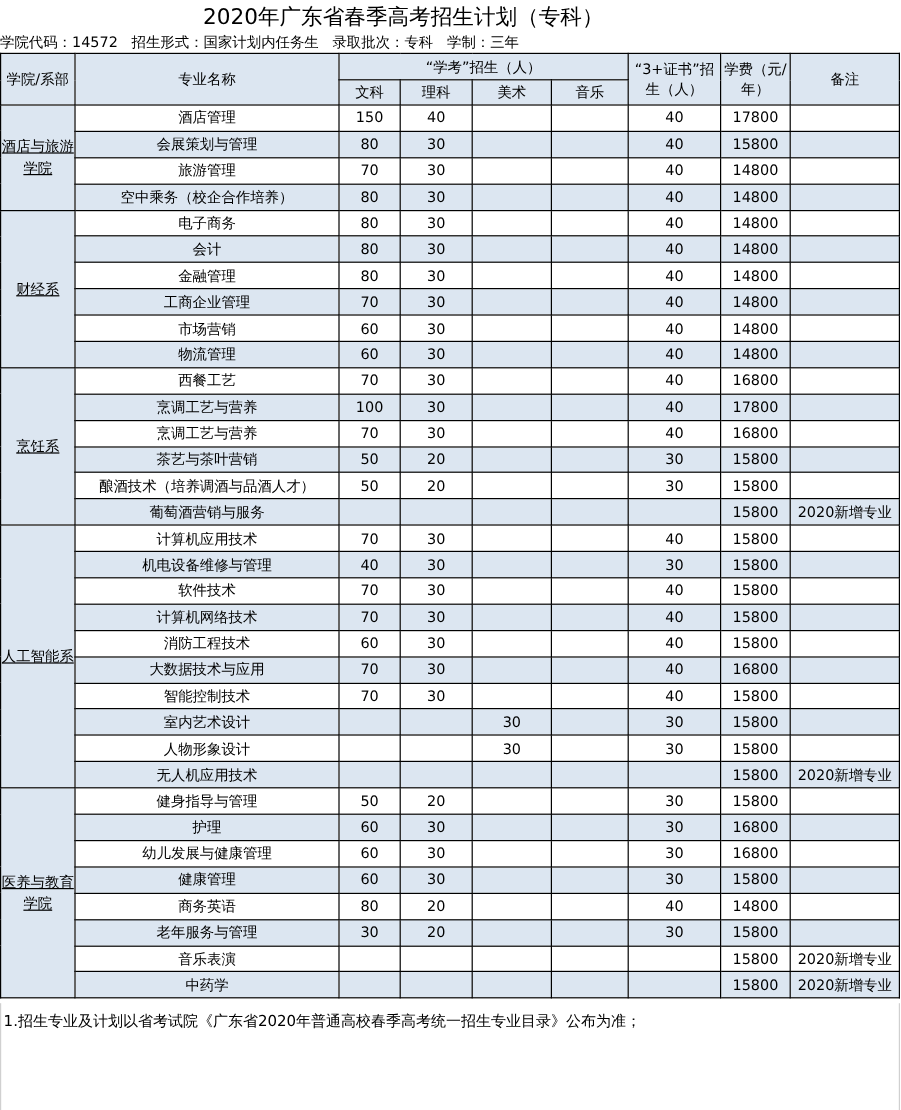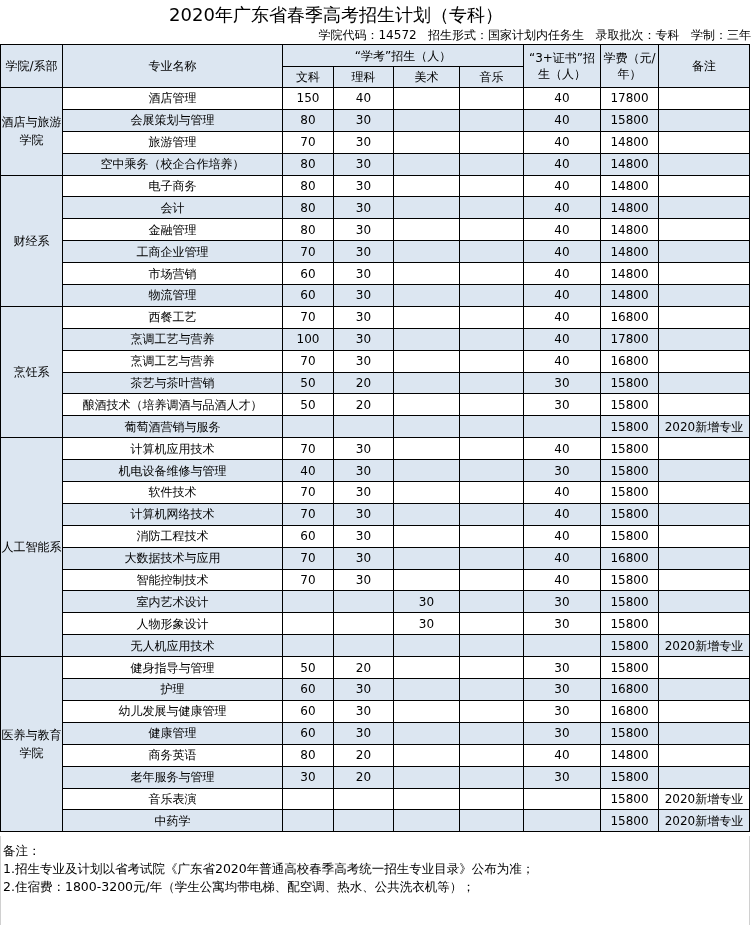--- a/index.html
+++ b/index.html
@@ -6,21 +6,21 @@
   body {
     width: 751px; height: 925px; position: relative; overflow: hidden;
     font-family: "DejaVu Sans", "Liberation Sans", sans-serif;
     color: #000;
   }
   .title {
     position: absolute; left: 0; top: 3px; width: 672px; text-align: center;
     font-size: 18px; line-height: 24px;
   }
   .subtitle {
-    position: absolute; left: 0; top: 27px; width: 751px; text-align: right;
+    position: absolute; left: 0; top: 27px; width: 751px; text-align: left;
     font-size: 12px; line-height: 16px; white-space: pre;
   }
   table.plan {
     position: absolute; left: 0; top: 44px;
     border-collapse: collapse; table-layout: fixed;
     width: 749px;
     font-size: 12px;
     border-radius: 14px;
   }
   table.plan td, table.plan th {
@@ -30,21 +30,21 @@
     vertical-align: middle;
     font-weight: normal;
     overflow: hidden;
     white-space: nowrap;
   }
   table.plan thead th { background: #dce6f1; line-height: 16px; }
   table.plan thead tr.h1 th { height: 21px; }
   table.plan thead tr.h2 th { height: 20px; }
   table.plan tbody td { height: 20.9px; line-height: 16px; }
   table.plan tbody tr.alt td.c { background: #dce6f1; }
-  table.plan td.dept { background: #dce6f1; white-space: normal; line-height: 18px; }
+  table.plan td.dept { background: #dce6f1; white-space: normal; line-height: 18px; text-decoration: underline; }
   table.plan th.wrap { white-space: normal; }
   .notes {
     position: absolute; left: 3px; top: 842px; width: 745px;
     font-size: 12.5px; line-height: 18px;
   }
   .notes div { white-space: nowrap; }
   .frame-right { position:absolute; left: 749px; top:836px; width:1px; height:89px; background:#d0d0d0; }
   .frame-left { position:absolute; left: 0px; top:836px; width:1px; height:89px; background:#d0d0d0; }
 </style>
 </head>
@@ -427,16 +427,14 @@
         <td class="c">15800</td>
         <td class="c">2020新增专业</td>
       </tr>
     </tbody>
 </table>
 
 <div class="frame-left"></div>
 <div class="frame-right"></div>
 
 <div class="notes">
-  <div>备注：</div>
   <div>1.招生专业及计划以省考试院《广东省2020年普通高校春季高考统一招生专业目录》公布为准；</div>
-  <div>2.住宿费：1800-3200元/年（学生公寓均带电梯、配空调、热水、公共洗衣机等）；</div>
 </div>
 
 </body></html>

